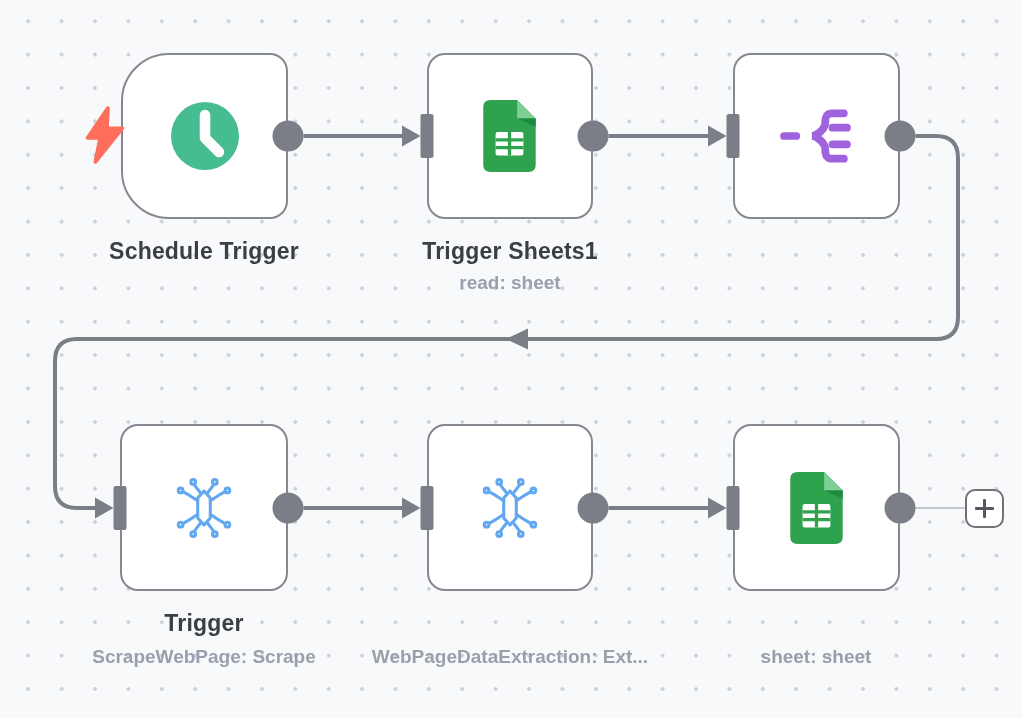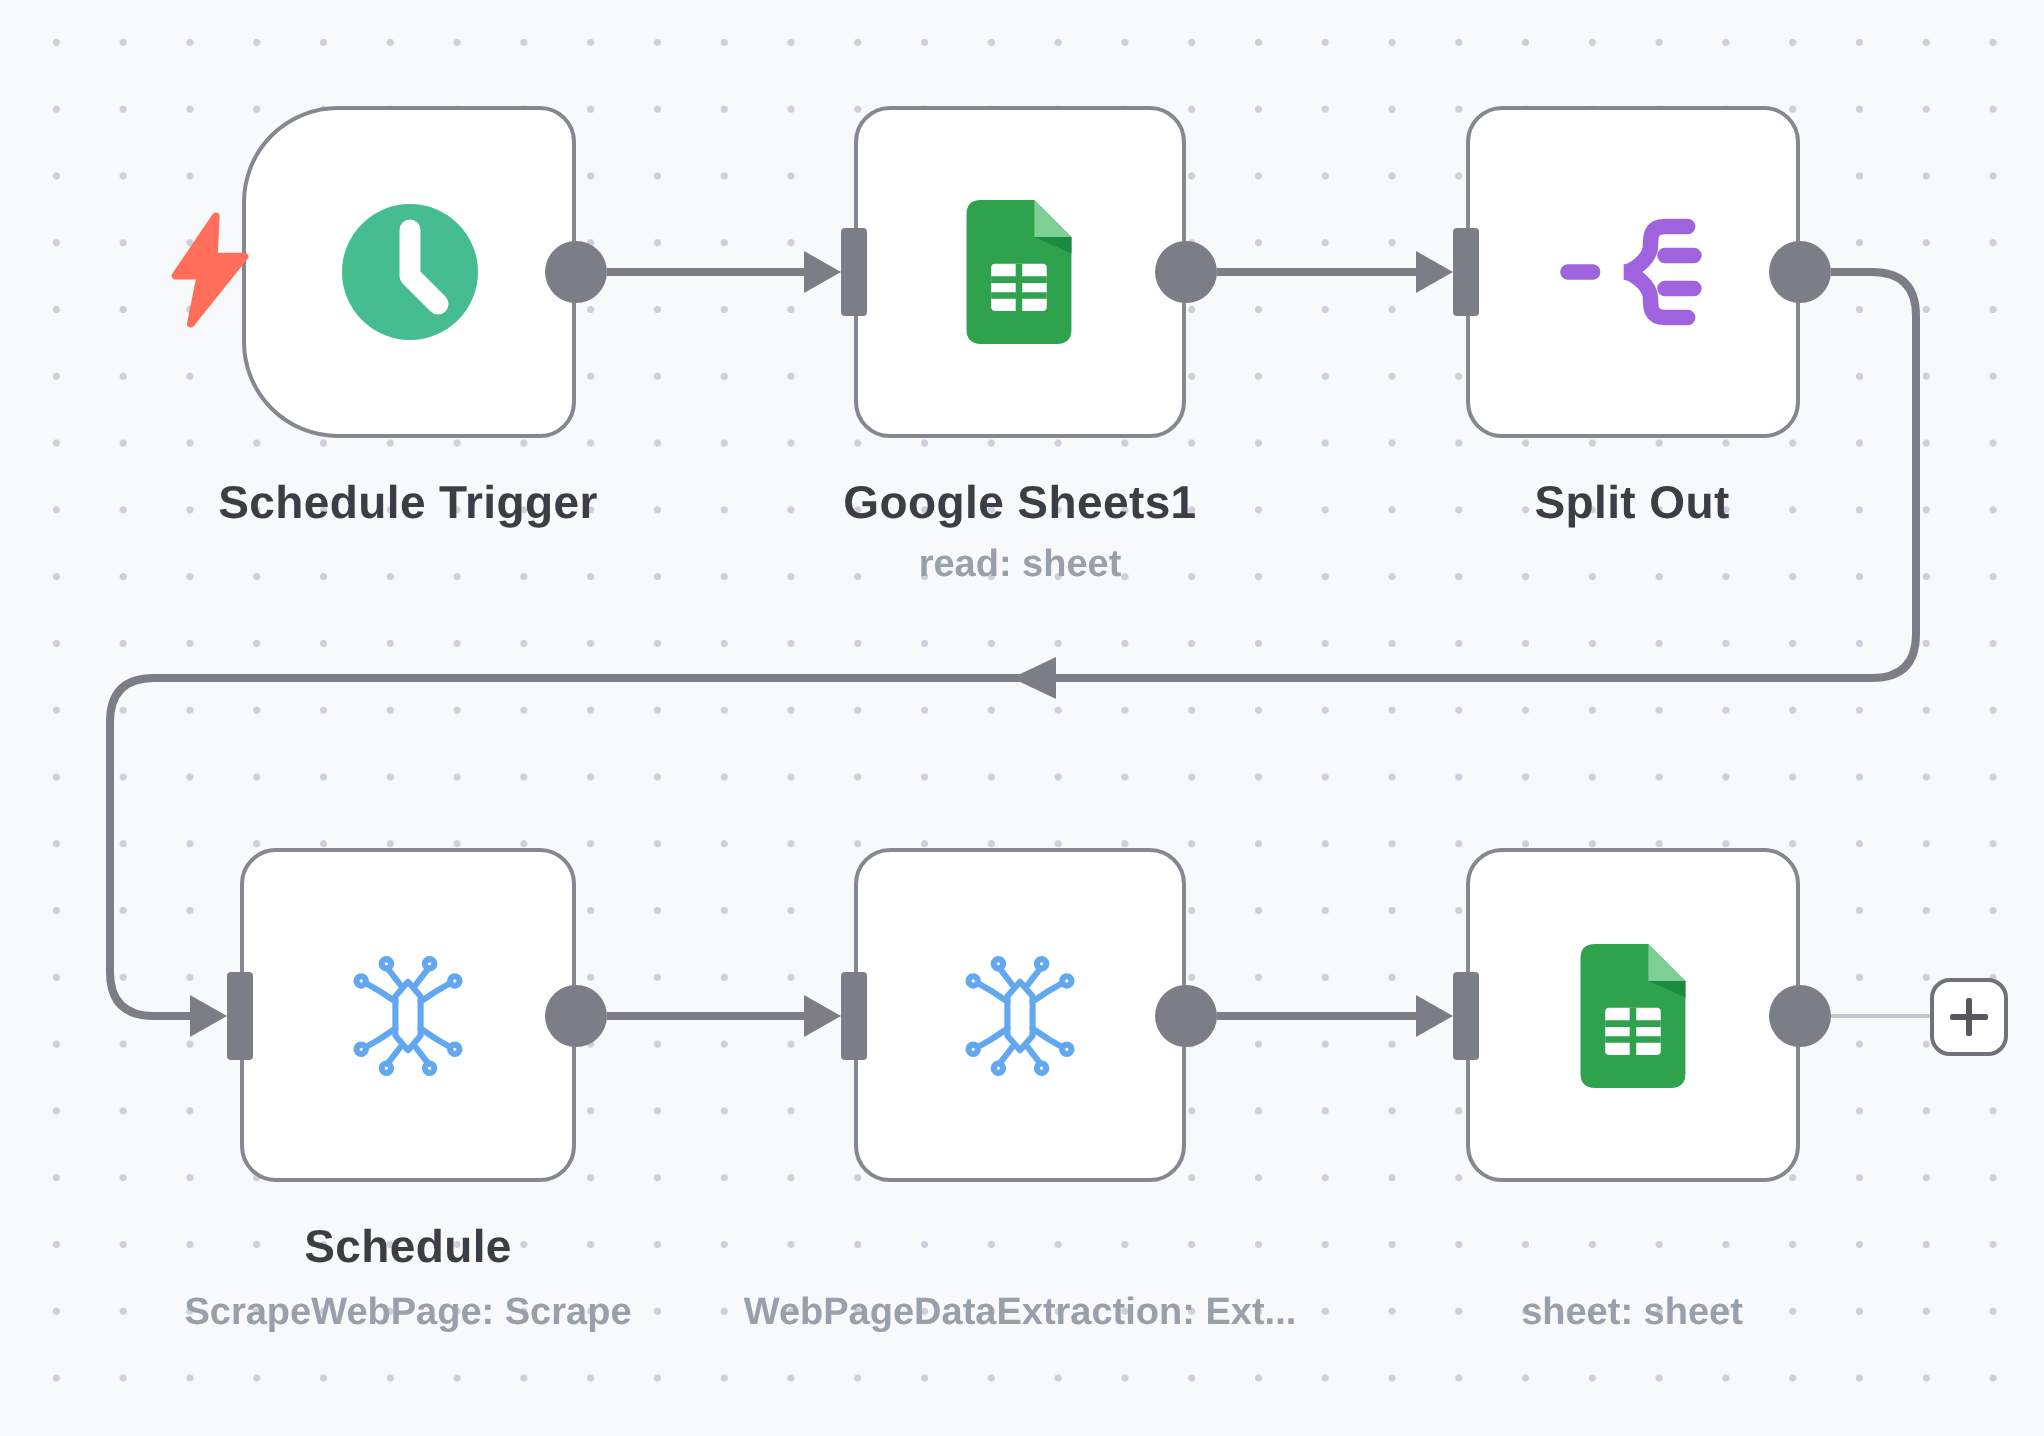--- a/index.html
+++ b/index.html
@@ -130,25 +130,24 @@
     <svg width="56" height="72" viewBox="0 0 54 70">
       <path d="M8 0 H34 L52 18 V63 Q52 70 45 70 H8 Q1 70 1 63 V7 Q1 0 8 0 Z" fill="#2fa24d"></path>
       <path d="M34 0 L52 18 H34 Z" fill="#7ecf96"></path>
       <path d="M34 18 H52 L52 26 Z" fill="#1d8a41"></path>
       <rect x="13" y="31" width="27" height="23" rx="2" fill="#ffffff"></rect>
       <path d="M26.5 31 V54 M13 38.7 H40 M13 46.4 H40" stroke="#2fa24d" stroke-width="3.2"></path>
     </svg>
   </div>
 
   <div class="node-label" style="left:14px;top:238px;">Schedule Trigger</div>
-  <div class="node-label" style="left:320px;top:238px;">Google Sheets1</div>
+  <div class="node-label" style="left:320px;top:238px;">Trigger Sheets1</div>
   <div class="node-sub" style="left:320px;top:272px;">read: sheet</div>
-  <div class="node-label" style="left:626px;top:238px;">Split Out</div>
-
-  <div class="node-label" style="left:14px;top:610px;">Schedule</div>
+
+  <div class="node-label" style="left:14px;top:610px;">Trigger</div>
   <div class="node-sub" style="left:14px;top:646px;">ScrapeWebPage: Scrape</div>
   <div class="node-sub" style="left:320px;top:646px;">WebPageDataExtraction: Ext...</div>
   <div class="node-sub" style="left:626px;top:646px;">sheet: sheet</div>
 
   <svg class="conn-svg" width="1022" height="718" viewBox="0 0 1022 718">
 
     <g stroke="#7b7e86" stroke-width="4" fill="none">
       <g>
           <path d="M303.5 136 H402"></path>
         </g>

